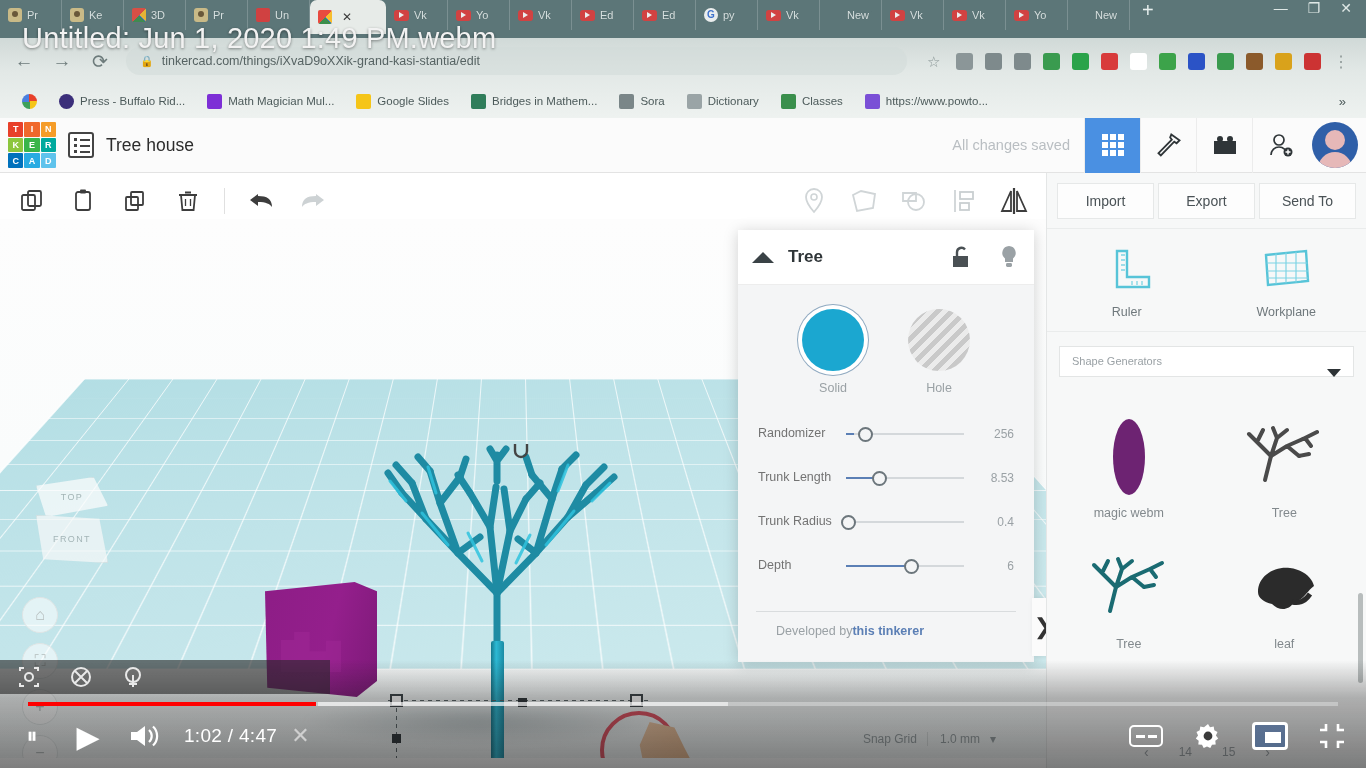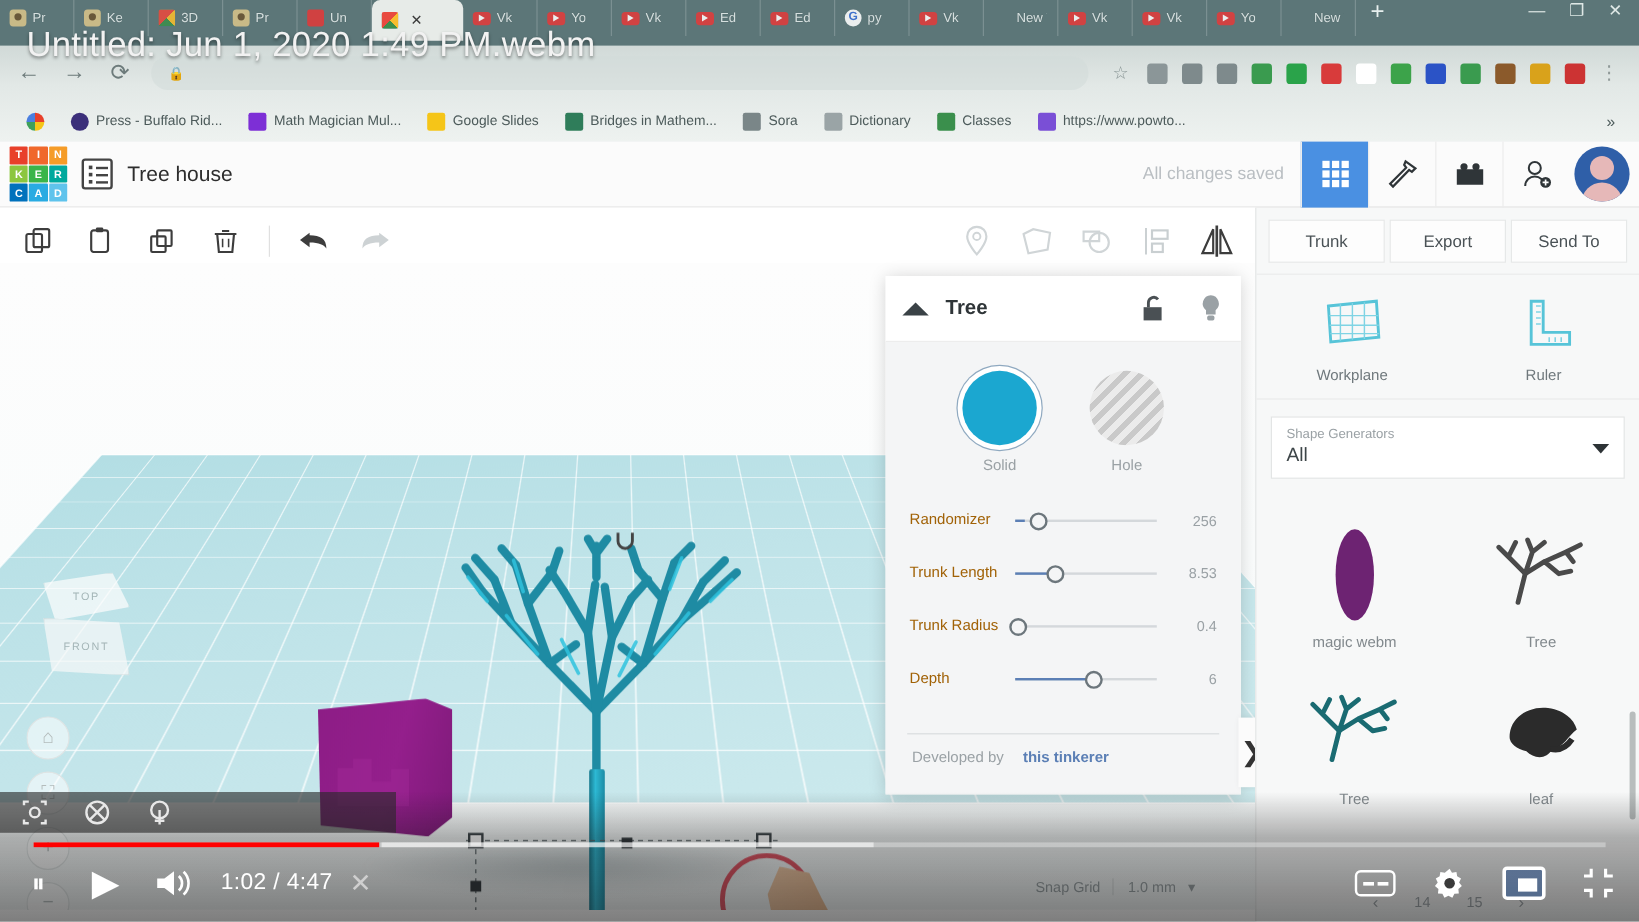--- a/index.html
+++ b/index.html
@@ -174,28 +174,28 @@
   .insp-head .spacer { margin-left:auto; }
   .insp-body { padding:18px 16px 8px; background:#f4f5f6; }
   .swatches { display:flex; justify-content:space-around; padding:6px 26px 4px; }
   .sw-item { text-align:center; }
   .sw-circle { width:62px;height:62px;border-radius:50%;margin:0 auto 10px; }
   .sw-solid { background:#1ba7d0; box-shadow:0 0 0 4px #fff, 0 0 0 5px #8fa9c0; }
   .sw-hole { background:repeating-linear-gradient(135deg,#c9c9c9 0 5px,#ebebeb 5px 10px); }
   .sw-label { font-size:12.5px; color:#9aa1a5; }
   .sliders { padding:26px 4px 6px; }
   .srow { display:flex; align-items:center; margin-bottom:26px; }
-  .slabel { width:78px; font-size:12.5px; color:#a16207; line-height:1.25; }
+  .slabel { width:78px; font-size:12.5px; color:#737373; line-height:1.25; }
   .strack { flex:1; height:18px; position:relative; margin:0 10px; }
   .strack .rail { position:absolute; left:0; right:0; top:8px; height:2px; background:#d4d8db; }
   .strack .fill { position:absolute; left:0; top:8px; height:2px; background:#5b7fb5; }
   .strack .knob { position:absolute; top:2px; width:15px; height:15px; border:2px solid #6c767c; border-radius:50%; background:#f4f5f6; margin-left:-7px; }
   .sval { width:40px; text-align:right; font-size:12px; color:#9aa1a5; }
   .insp-divider { height:1px; background:#d9dcde; margin:4px 2px 12px; }
-  .insp-foot { display:flex; gap:16px; font-size:12.5px; color:#9aa1a5; padding:0 6px 16px; }
+  .insp-foot { display:flex; font-size:12.5px; color:#9aa1a5; padding:0 6px 16px;margin-left:16px; }
   .insp-foot a { color:#5b7fb5; text-decoration:none; font-weight:bold; }
   .insp-collapse { position:absolute; right:-20px; top:368px; width:22px; height:58px; background:#fbfbfb; display:flex; align-items:center; justify-content:center; font-size:22px; color:#333; box-shadow:2px 0 6px rgba(0,0,0,.1); }
 
   
   .sidebar { position:absolute; left:1046px; top:55px; width:320px; height:595px; background:#f7f8f8; border-left:1px solid #e4e6e6; }
   .sb-actions { display:flex; height:56px; align-items:center; padding:6px 10px; gap:4px; border-bottom:1px solid #eaecec; }
   .sb-action { flex:1; height:36px; border:1px solid #e6e8e8; background:#fdfdfd; display:flex; align-items:center; justify-content:center; font-size:14px; color:#4a5256; }
   .sb-tools { display:flex; padding:16px 0 12px; border-bottom:1px solid #eaecec; }
   .sb-tool { flex:1; text-align:center; }
   .sb-tool .tl-label { font-size:12.5px; color:#6f787c; margin-top:8px; display:block; }
@@ -316,20 +316,21 @@
           <span>✕</span>
         </div>
       </div>
 
     <div class="navbar">
       <div class="navbtn">←</div>
       <div class="navbtn">→</div>
       <div class="navbtn">⟳</div>
       <div class="omnibox">
         <span class="lock">🔒</span>
+        <span class="url">tinkercad.com/things/iXvaD9oXXik-grand-kasi-stantia/edit</span>
       </div>
       <div class="ext-row" id="extrow">
           <span class="ext" style="background: transparent; color: rgb(138, 150, 150); font-size: 15px; line-height: 17px;">☆</span>
           <span class="ext" style="background: rgb(139, 150, 152);"></span>
           <span class="ext" style="background: rgb(126, 138, 140);"></span>
           <span class="ext" style="background: rgb(126, 138, 140);"></span>
           <span class="ext" style="background: rgb(58, 155, 79);"></span>
           <span class="ext" style="background: rgb(42, 163, 74);"></span>
           <span class="ext" style="background: rgb(216, 59, 59);"></span>
           <span class="ext" style="background: rgb(255, 255, 255);"></span>
@@ -657,51 +658,50 @@
         <div class="insp-foot">
           <span>Developed by</span>
           <a href="#">this tinkerer</a>
         </div>
       </div>
       <div class="insp-collapse">❯</div>
     </div>
 
     <div class="sidebar">
       <div class="sb-actions">
-        <div class="sb-action">Trunk</div>
+        <div class="sb-action">Import</div>
         <div class="sb-action">Export</div>
         <div class="sb-action">Send To</div>
       </div>
 
       <div class="sb-tools">
+        <div class="sb-tool">
+          <svg width="56" height="48" viewBox="0 0 56 48">
+            <path d="M18 6 L28 6 L28 32 L50 32 L50 42 L18 42 Z" fill="none" stroke="#57c4d8" stroke-width="2.4"></path>
+            <g stroke="#7fd4e4" stroke-width="1.3">
+              <path d="M22 10h4M22 15h4M22 20h4M22 25h4"></path>
+              <path d="M33 36v4M38 36v4M43 36v4"></path>
+            </g>
+          </svg>
+          <span class="tl-label">Ruler</span>
+        </div>
         <div class="sb-tool">
           <svg width="56" height="48" viewBox="0 0 56 48">
             <path d="M8 10 L48 6 L50 36 L10 40 Z" fill="none" stroke="#57c4d8" stroke-width="2.4"></path>
             <g stroke="#7fd4e4" stroke-width="1.2">
               <path d="M18 8.6v30.3M28 7.6v30.6M38 6.8v30.8"></path>
               <path d="M8.6 18h41M9 26h41M9.5 33h41"></path>
             </g>
           </svg>
           <span class="tl-label">Workplane</span>
         </div>
-        <div class="sb-tool">
-          <svg width="56" height="48" viewBox="0 0 56 48">
-            <path d="M18 6 L28 6 L28 32 L50 32 L50 42 L18 42 Z" fill="none" stroke="#57c4d8" stroke-width="2.4"></path>
-            <g stroke="#7fd4e4" stroke-width="1.3">
-              <path d="M22 10h4M22 15h4M22 20h4M22 25h4"></path>
-              <path d="M33 36v4M38 36v4M43 36v4"></path>
-            </g>
-          </svg>
-          <span class="tl-label">Ruler</span>
-        </div>
       </div>
 
       <div class="sb-select">
         <span class="sl-cap">Shape Generators</span>
-        <span class="sl-val">All</span>
         <span class="caret"></span>
       </div>
 
       <div class="shape-grid" id="shapegrid">
           <div class="shape-cell">
             <div class="sh-art">
               <svg width="60" height="84" viewBox="0 0 60 84">
                 <ellipse cx="30" cy="42" rx="16" ry="38" fill="#6d2372"></ellipse>
               </svg>
             </div>

